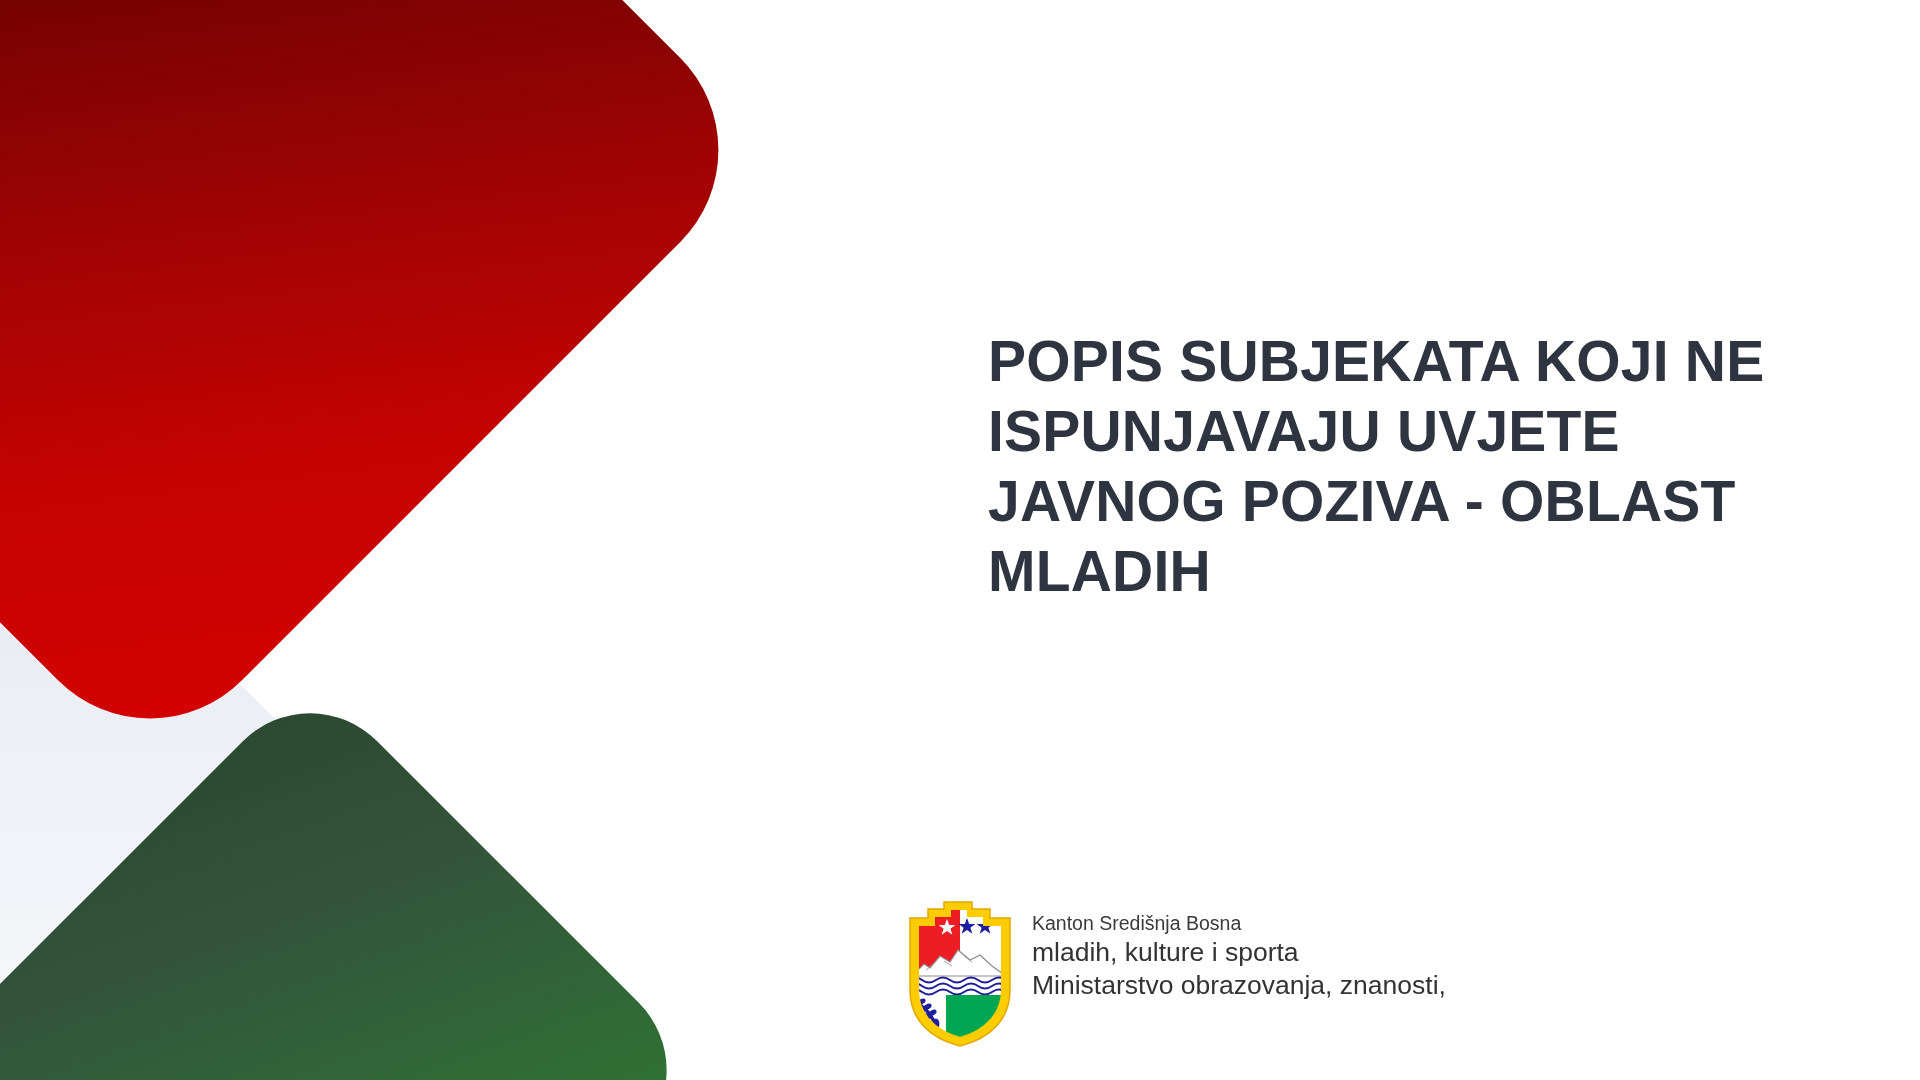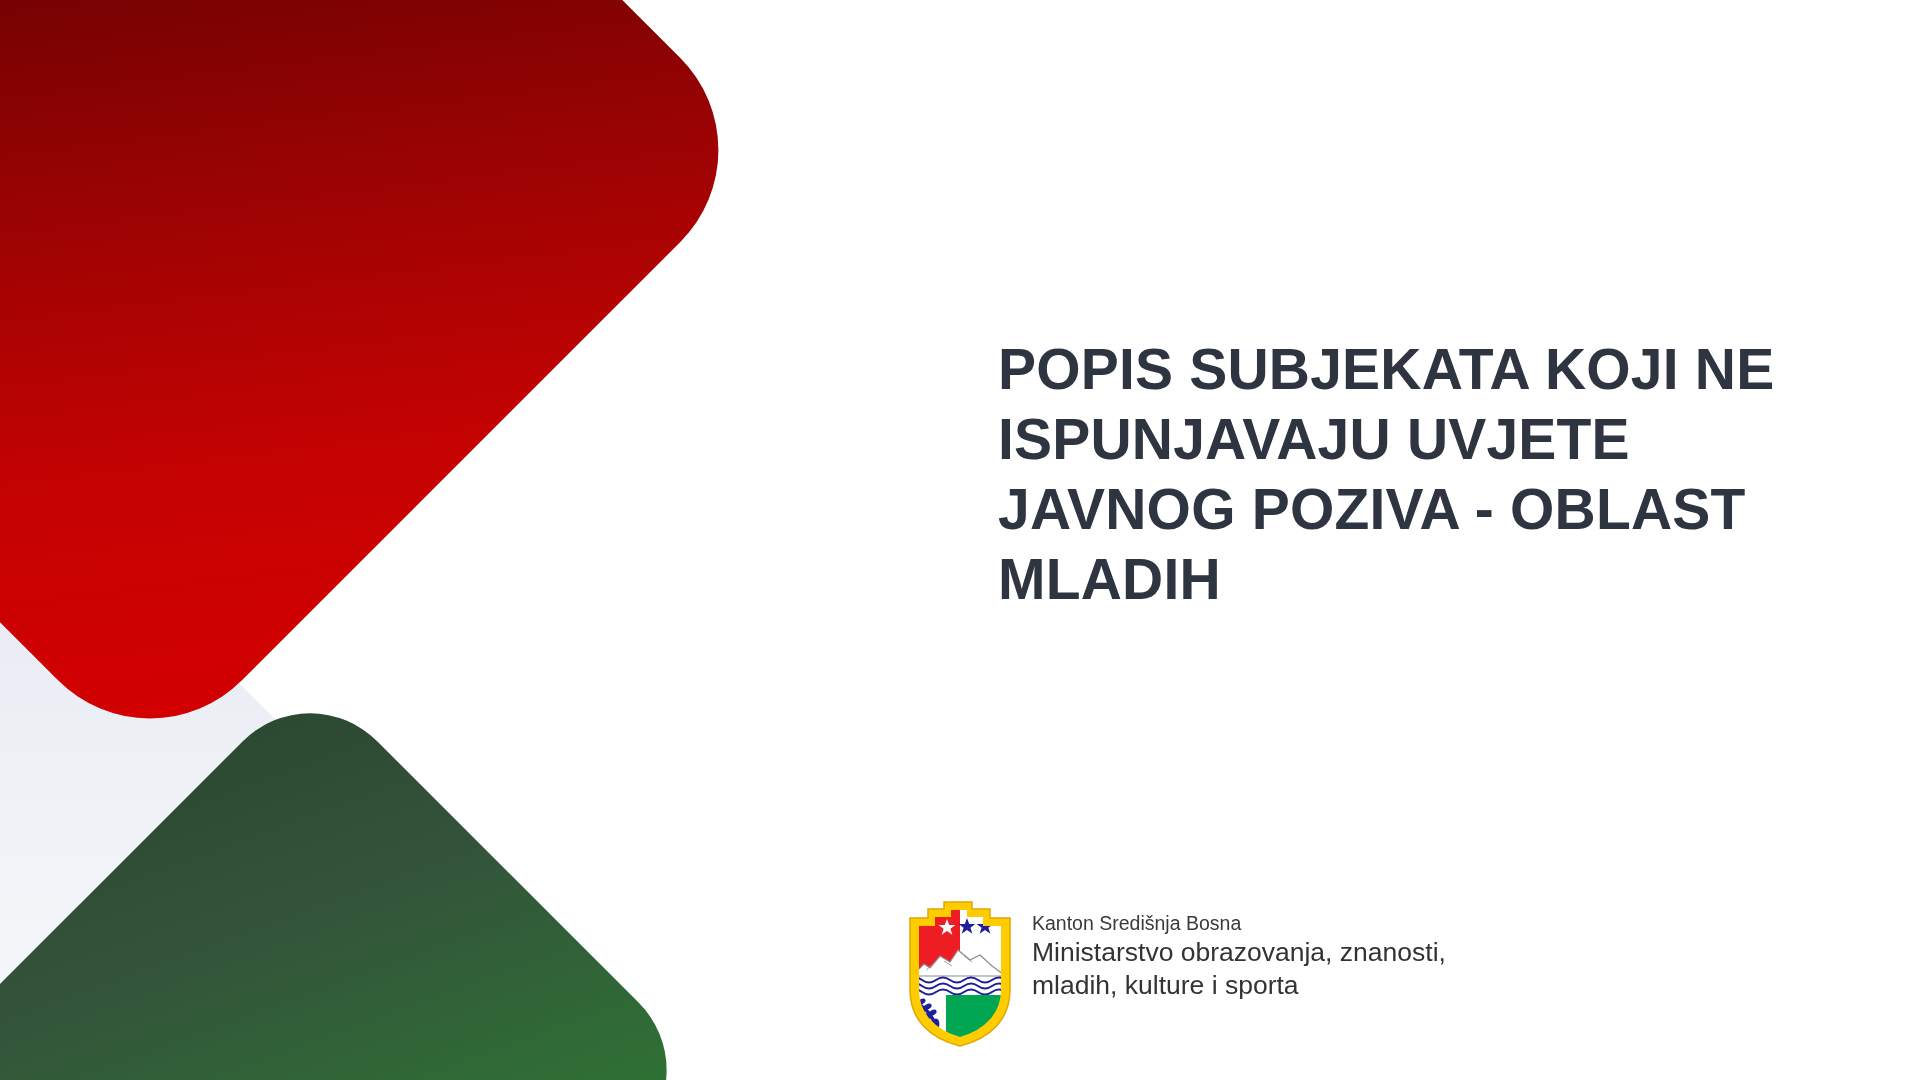--- a/index.html
+++ b/index.html
@@ -69,23 +69,22 @@
                 #2b4730 0%,
                 #33543a 30%,
                 #2f6f35 65%,
                 #2e8b33 100%);
   }
 
   
   .title-block {
     position: absolute;
     left: 988px;
-    top: 334px;
+    top: 326px;
     width: 830px;
-    margin-left: 10px;
   }
 
   .slide-title {
     margin: 0;
     font-family: "Liberation Sans", sans-serif;
     font-size: 57px;
     font-weight: 700;
     line-height: 1.23;
     letter-spacing: 0.2px;
     color: #2e3440;
@@ -197,19 +196,19 @@
         <path d="M79 20 L81.2 26 L87.4 26 L82.4 29.8 L84.4 35.8 L79 32.1 L73.6 35.8 L75.6 29.8
                  L70.6 26 L76.8 26 Z" fill="#1f1f9e"></path>
       </g>
 
       <path d="M12 30 L12 27 L28 27 L28 18 L44 18 L44 11 L62 11 L62 18 L78 18 L78 27 L96 27
                L96 92 C96 115 80 133 54 140 C28 133 12 115 12 92 Z" fill="none" stroke="#ffcc00" stroke-width="2"></path>
     </svg>
 
     <div class="logo-text">
       <div class="logo-line-small">Kanton Središnja Bosna</div>
+      <div class="logo-line-big">mladih, kulture i sporta</div>
       <div class="logo-line-big">Ministarstvo obrazovanja, znanosti,</div>
-      <div class="logo-line-big">mladih, kulture i sporta</div>
     </div>
 
   </div>
 
 </div>
 
 </body></html>

